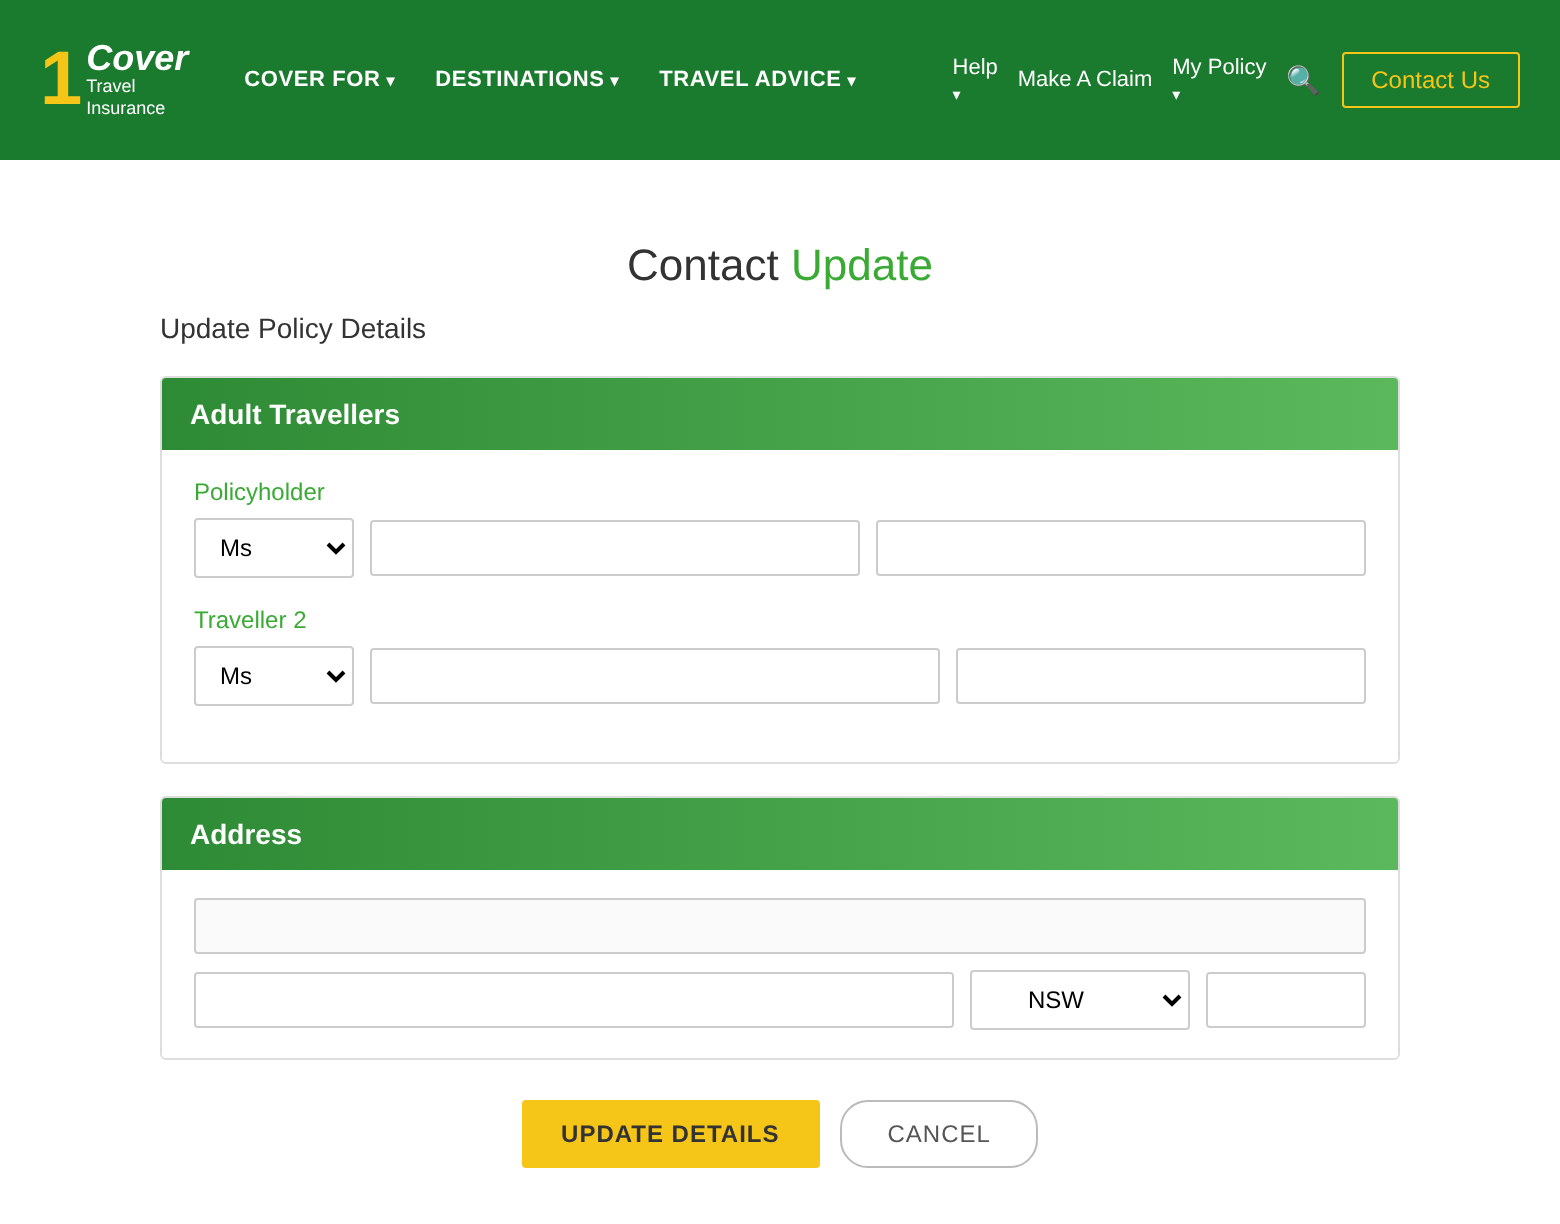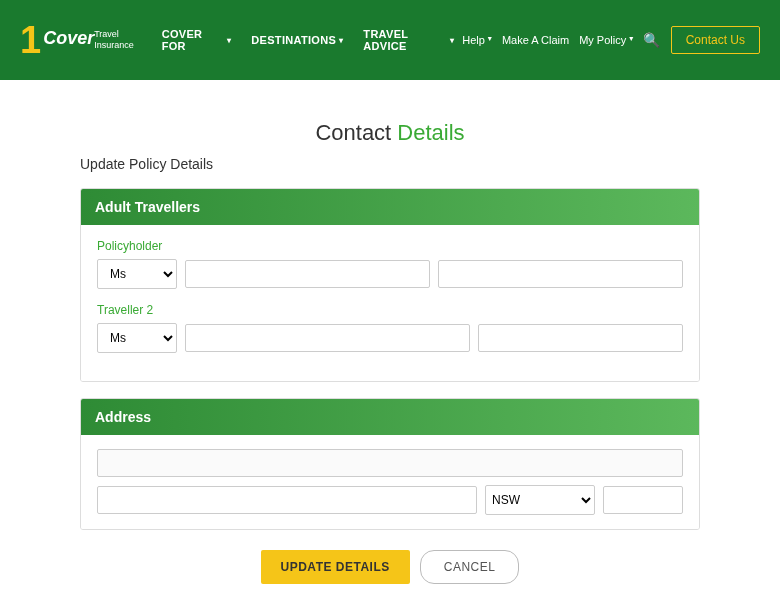--- a/index.html
+++ b/index.html
@@ -20,20 +20,21 @@
       margin-right: 20px;
     }
     .logo-one {
       color: #f5c518;
       font-size: 38px;
       font-weight: bold;
       line-height: 1;
     }
     .logo-cover {
       display: flex;
+      flex-direction: column;
       margin-left: 2px;
     }
     .logo-cover-text {
       color: #fff;
       font-size: 18px;
       font-weight: bold;
       font-style: italic;
       line-height: 1;
     }
     .logo-travel-insurance {
@@ -65,20 +66,21 @@
       align-items: center;
       gap: 10px;
       margin-left: auto;
     }
     .nav-right-item {
       color: #fff;
       font-size: 11px;
       cursor: pointer;
       display: flex;
       gap: 3px;
+      flex-direction: column;
     }
     .contact-us-btn {
       border: 1.5px solid #f5c518;
       color: #f5c518;
       background: transparent;
       padding: 6px 14px;
       font-size: 12px;
       font-weight: normal;
       cursor: pointer;
       border-radius: 2px;
@@ -193,21 +195,21 @@
       border: 1px solid #ccc;
       padding: 6px 8px;
       font-size: 12px;
       border-radius: 2px;
       color: #999;
     }
 
     .address-state {
       width: 110px;
       border: 1px solid #ccc;
-      padding: 6px 2px;
+      padding: 6px 24px;
       font-size: 12px;
       border-radius: 2px;
       background: #fff;
     }
 
     .address-postcode {
       width: 80px;
       border: 1px solid #ccc;
       padding: 6px 8px;
       font-size: 12px;
@@ -298,21 +300,21 @@
       <span class="nav-chevron">▾</span>
     </span>
     <span class="search-icon-nav">🔍</span>
     <button class="contact-us-btn">Contact Us</button>
   </div>
 </div>
 
 <div class="content">
 
   <h1 class="page-title">
-    <span>Contact </span><span class="page-title-manager">Details</span>
+    <span>Contact </span><span class="page-title-manager">Update</span>
   </h1>
 
   <p class="section-subtitle">Update Policy Details</p>
 
   <div class="form-container">
     <div class="form-header">Adult Travellers</div>
     <div class="form-body">
 
       <p class="form-group-label">Policyholder</p>
       <div class="form-row">

